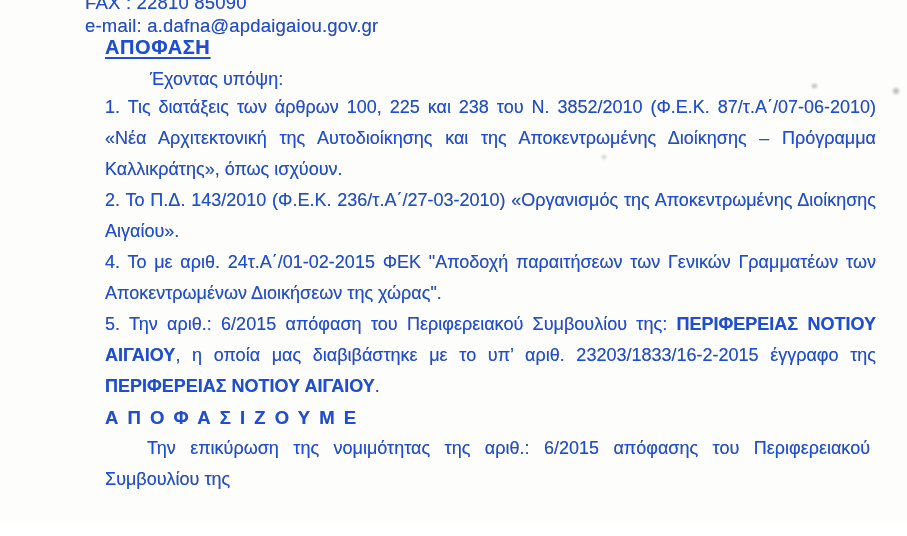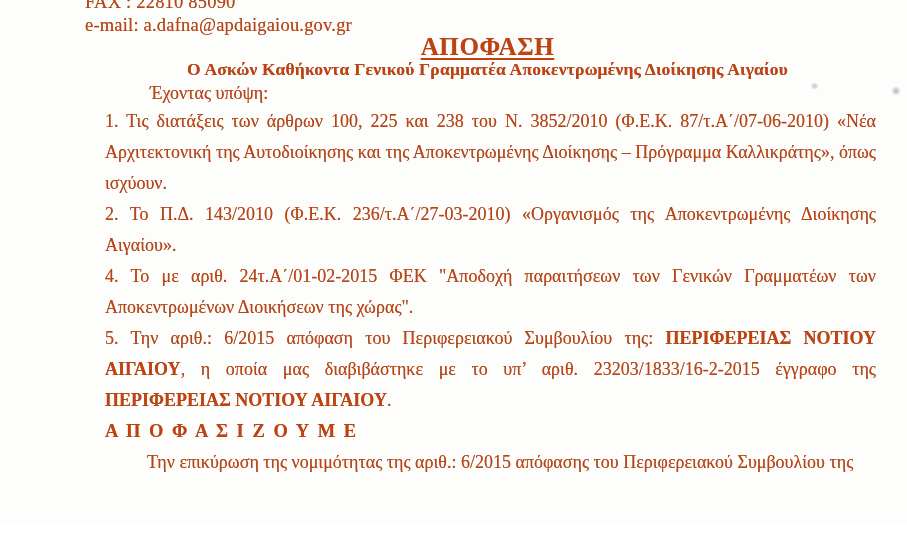--- a/index.html
+++ b/index.html
@@ -10,37 +10,36 @@
   body {
     width: 907px;
     height: 536px;
     overflow: hidden;
   }
   .page {
     position: relative;
     width: 907px;
     height: 524px;
     background: #fdfdfc;
-    font-family: Liberation Serif, serif;
-    color: #c2410c;
+    font-family: Liberation Sans, sans-serif;
+    color: #1d4ed8;
     text-shadow: 0 0 0.6px rgba(30,30,30,0.45);
     overflow: hidden;
   }
   .contact-header {
     margin: -9px 0 0 85px;
     font-size: 18.5px;
     line-height: 23px;
     letter-spacing: 0.2px;
     white-space: nowrap;
   }
   .doc-title {
-    margin: -1px 37px 0 105px;
-    text-align: center;
+    margin: -1px 37px 8px 105px;
     font-weight: bold;
-    font-size: 25px;
+    font-size: 20px;
     line-height: 22px;
     letter-spacing: 0.6px;
     text-decoration: underline;
     text-underline-offset: 3px;
   }
   .doc-subtitle {
     margin: 0 37px 0 105px;
     text-align: center;
     font-weight: bold;
     font-size: 17.5px;
@@ -99,21 +98,20 @@
 
 <div class="page">
 
   <div class="contact-header">
     <div>FAX : 22810 85090</div>
     <div>e-mail: a.dafna@apdaigaiou.gov.gr</div>
   </div>
 
   <div class="doc-title">ΑΠΟΦΑΣΗ</div>
 
-  <div class="doc-subtitle">Ο Ασκών Καθήκοντα Γενικού Γραμματέα Αποκεντρωμένης Διοίκησης Αιγαίου</div>
 
   <div class="preamble">Έχοντας υπόψη:</div>
 
   <div class="content">
     <p>1. Τις διατάξεις των άρθρων 100, 225 και 238 του Ν. 3852/2010 (Φ.Ε.Κ. 87/τ.Α΄/07-06-2010) «Νέα Αρχιτεκτονική της Αυτοδιοίκησης και της Αποκεντρωμένης Διοίκησης – Πρόγραμμα Καλλικράτης», όπως ισχύουν.</p>
     <p>2. Το Π.Δ. 143/2010 (Φ.Ε.Κ. 236/τ.Α΄/27-03-2010) «Οργανισμός της Αποκεντρωμένης Διοίκησης Αιγαίου».</p>
     <p>4. Το με αριθ. 24τ.Α΄/01-02-2015 ΦΕΚ "Αποδοχή παραιτήσεων των Γενικών Γραμματέων των Αποκεντρωμένων Διοικήσεων της χώρας".</p>
     <p><span>5. Την αριθ.: 6/2015 απόφαση του Περιφερειακού Συμβουλίου της: </span><span class="b">ΠΕΡΙΦΕΡΕΙΑΣ ΝΟΤΙΟΥ ΑΙΓΑΙΟΥ</span><span>, η οποία μας διαβιβάστηκε με το υπ’ αριθ. 23203/1833/16-2-2015 έγγραφο της </span><span class="b">ΠΕΡΙΦΕΡΕΙΑΣ ΝΟΤΙΟΥ ΑΙΓΑΙΟΥ</span><span>.</span></p>
   </div>
 

